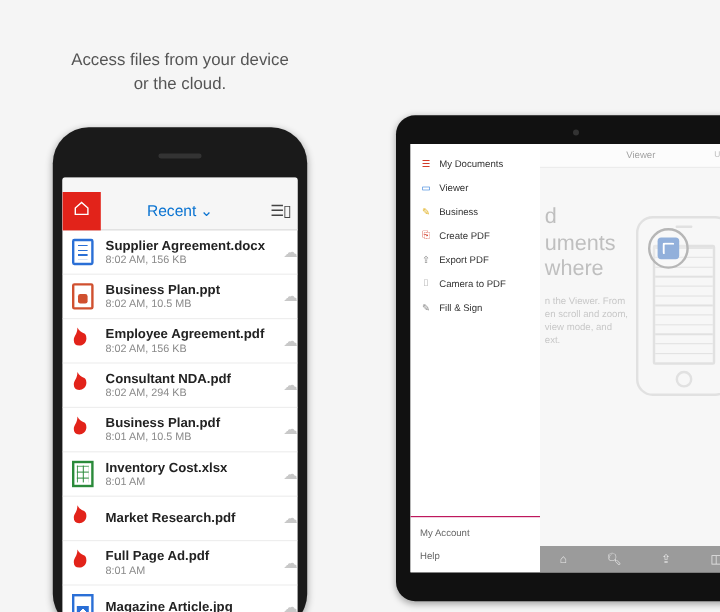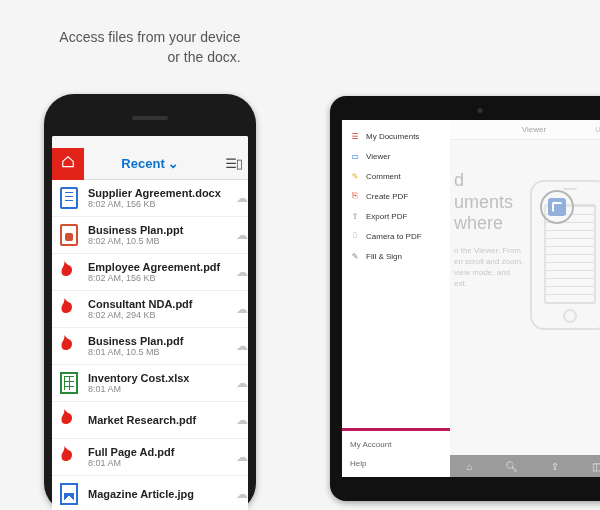--- a/index.html
+++ b/index.html
@@ -19,24 +19,25 @@
     flex: 1 1 50%;
     display: flex;
     flex-direction: column;
     align-items: center;
     padding-top: 28px;
     position: relative;
   }
   .caption {
     color: #555;
     font-size: 14px;
-    text-align: right;
+    text-align: center;
     line-height: 1.4;
     min-height: 48px;
     margin-bottom: 18px;
+    margin-top: 12px;
   }
 
   
   .phone {
     width: 212px;
     height: 430px;
     background: #1a1a1a;
     border-radius: 30px;
     padding: 42px 8px 0 8px;
     box-shadow: 0 2px 6px rgba(0,0,0,.3);
@@ -63,21 +64,21 @@
     width:32px; height:32px; background:#e2231a;
     display:flex; align-items:center; justify-content:center;
     color:#fff; font-size:14px;
   }
   .nav-center {
     position:absolute; left:0; right:0;
     display:flex; justify-content:center; align-items:center;
     pointer-events:none;
     gap:3px;
   }
-  .nav-center span { color:#0a73d1; font-size:13px; font-weight:700; }
+  .nav-center span { color:#0a73d1; font-size:13px; font-weight:400; }
   .chev { color:#0a73d1; font-size:10px; }
   .view-toggle {
     margin-left:auto; margin-right:6px; color:#444; font-size:13px;
     letter-spacing:-1px;
   }
 
   .file-list { flex:1; overflow:hidden; }
   .file-row {
     display:flex; align-items:center;
     padding:5px 0 5px 6px;
@@ -130,21 +131,21 @@
     box-shadow:1px 0 4px rgba(0,0,0,.15);
     display:flex; flex-direction:column;
     font-size:8px;
   }
   .drawer-top { flex:1; padding:6px 0; }
   .drawer-item {
     display:flex; align-items:center; gap:6px;
     padding:5px 8px; color:#333;
   }
   .drawer-item .di-icon { width:10px; height:10px; display:flex; align-items:center; justify-content:center; }
-  .drawer-bottom { padding:4px 0; border-top:3px solid #be185d; }
+  .drawer-bottom { padding:4px 0; border-top:1px solid #be185d; }
   .drawer-bottom .drawer-item { color:#666; }
 
   
   .dimmed {
     flex:1; position:relative; background:#f0f0f0;
     filter:grayscale(0.2);
   }
   .dim-overlay { position:absolute; inset:0; background:rgba(255,255,255,.45); }
   .dim-header { height:20px; background:#fafafa; border-bottom:1px solid #ddd;
     display:flex; align-items:center; justify-content:center; font-size:8px; color:#555; }
@@ -184,21 +185,21 @@
 
 </style>
 </head>
 <body>
 
 <div class="scene">
 
   <div class="panel">
     <div class="caption">
       <div>Access files from your device</div>
-      <div>or the docx.</div>
+      <div>or the cloud.</div>
     </div>
 
     <div class="phone">
       <div class="phone-screen">
         <div class="statusbar"></div>
 
         <div class="navbar">
           <div class="home-tile">
             <span>
               <svg width="14" height="14" viewBox="0 0 24 24" fill="none" stroke="white" stroke-width="2">
@@ -328,21 +329,21 @@
               <div class="drawer-item">
                 <span class="di-icon c-red">☰</span>
                 <span>My Documents</span>
               </div>
               <div class="drawer-item">
                 <span class="di-icon c-blue">▭</span>
                 <span>Viewer</span>
               </div>
               <div class="drawer-item">
                 <span class="di-icon c-yellow">✎</span>
-                <span>Comment</span>
+                <span>Business</span>
               </div>
               <div class="drawer-item">
                 <span class="di-icon c-red">⎘</span>
                 <span>Create PDF</span>
               </div>
               <div class="drawer-item">
                 <span class="di-icon c-gray">⇪</span>
                 <span>Export PDF</span>
               </div>
               <div class="drawer-item">

